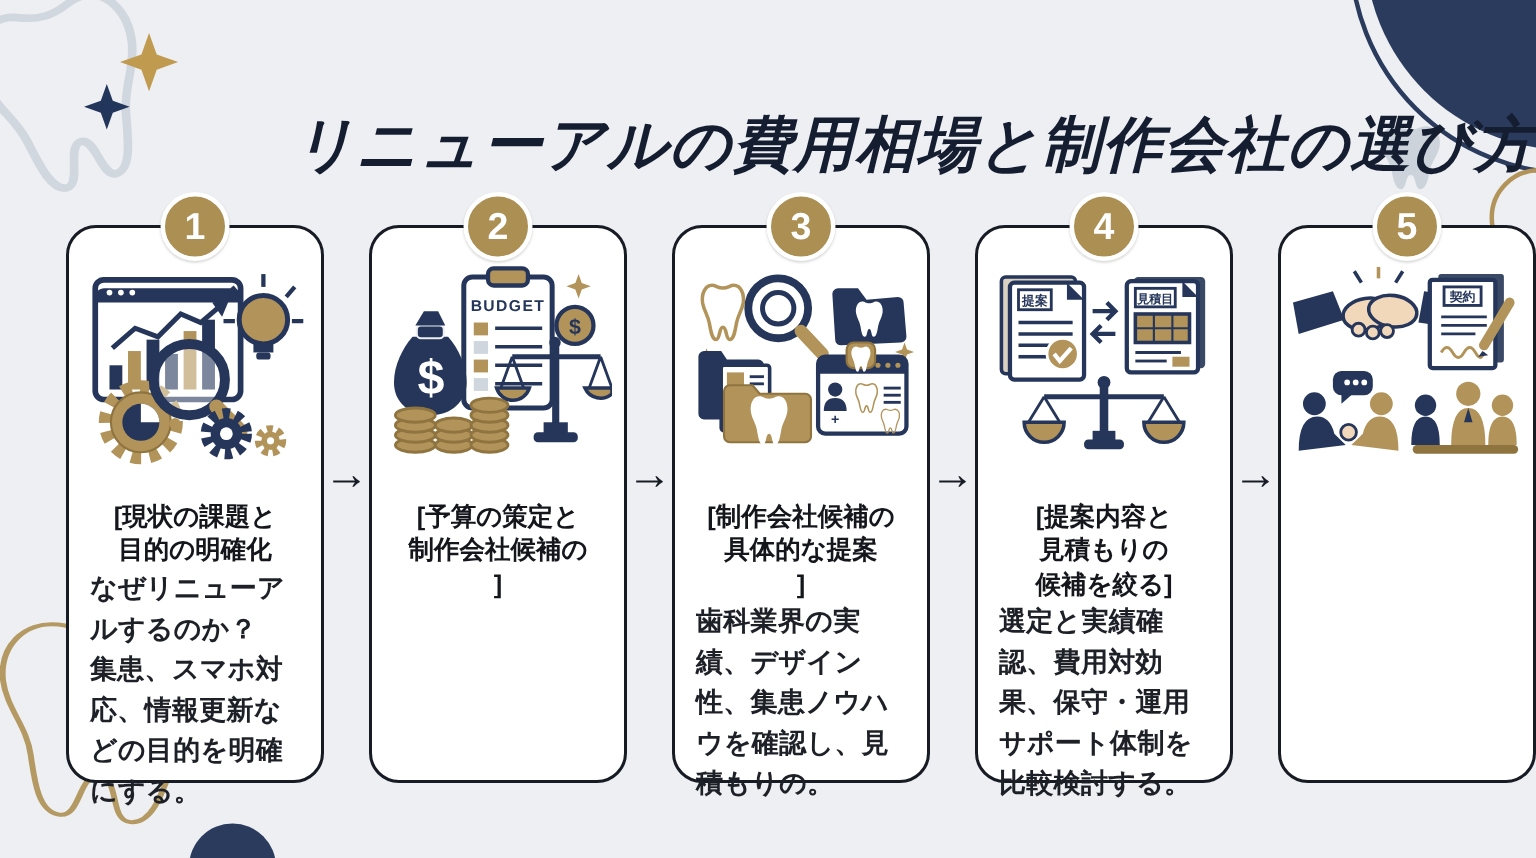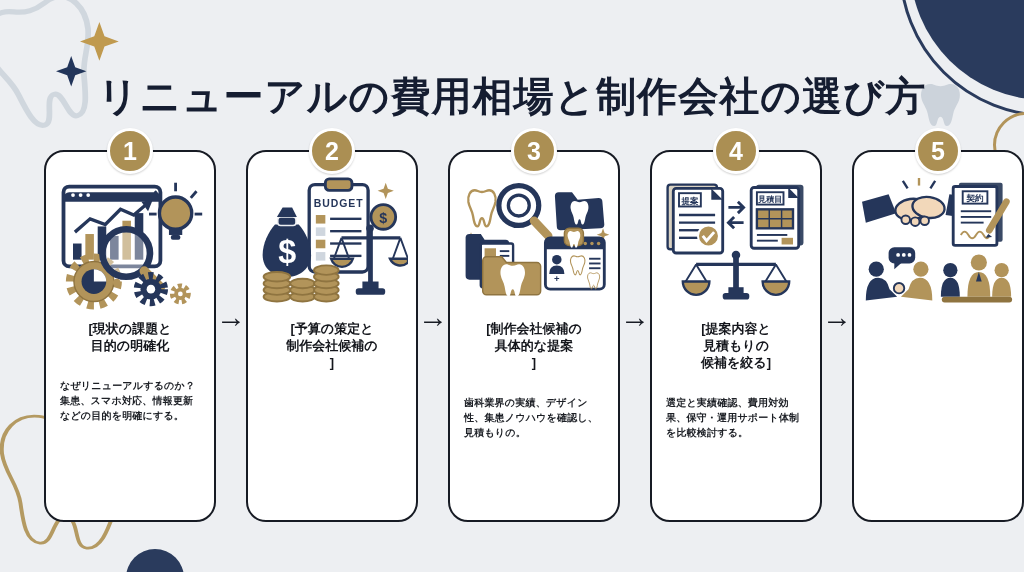--- a/index.html
+++ b/index.html
@@ -4,23 +4,23 @@
 <style>
   html,body{margin:0;padding:0;}
   body{
     width:1024px;height:572px;position:relative;overflow:hidden;
     background:#edeff2;
     font-family:"Liberation Sans","DejaVu Sans",sans-serif;
   }
   
   .main-title{
     position:absolute;top:42px;left:0;right:0;z-index:3;
-    text-align:center;
+    text-align:right;
     font-size:40px;font-weight:900;letter-spacing:1px;
-    color:#151d31;white-space:nowrap;
+    color:#151d31;white-space:nowrap;font-style:italic;
   }
   
   .deco{position:absolute;z-index:0;}
   .corner-navy-outline{
     position:absolute;left:899px;top:-181px;width:292px;height:292px;
     border-radius:50%;border:3px solid #2a3b5d;z-index:1;
   }
   .corner-navy-fill{
     position:absolute;left:910px;top:-170px;width:270px;height:270px;
     border-radius:50%;background:#2a3b5d;z-index:1;
@@ -51,27 +51,27 @@
   .step-number{
     position:absolute;top:-24px;left:50%;transform:translateX(-50%);
     width:46px;height:46px;border-radius:50%;
     background:#ab8f53;border:3px solid #ffffff;
     color:#ffffff;font-size:25px;font-weight:800;
     display:flex;align-items:center;justify-content:center;
     z-index:5;box-sizing:border-box;box-shadow:0 1px 2px rgba(0,0,0,.18);
   }
   .step-icon{display:block;width:152px;height:140px;margin:2px auto 0 auto;}
   .step-title{
-    margin-top:6px;text-align:center;
-    font-size:13px;font-weight:800;line-height:1.32;
+    margin-top:20px;text-align:center;
+    font-size:17px;font-weight:800;line-height:1.32;
     color:#14161c;white-space:pre-line;
   }
   .step-desc{
-    margin-top:24px;padding:0 6px;
-    font-size:10px;font-weight:700;line-height:1.5;
+    margin-top:0;padding:0 6px;
+    font-size:18px;font-weight:700;line-height:1.5;
     color:#1d2026;white-space:pre-line;letter-spacing:.2px;
   }
   svg text{font-family:"Liberation Sans","DejaVu Sans",sans-serif;}
 </style>
 </head>
 <body>
 
 <svg width="0" height="0" style="position:absolute" aria-hidden="true">
   <defs>
     <path id="tooth" d="M8 2 C3 2 0 8 1 15 C2 21 5 24 6 30 C7 36 8 42 11 42 C14 42 13 33 16 33 C19 33 18 42 21 42 C24 42 25 36 26 30 C27 24 30 21 31 15 C32 8 29 2 24 2 C21 2 20 4 16 4 C12 4 11 2 8 2 Z"></path>

